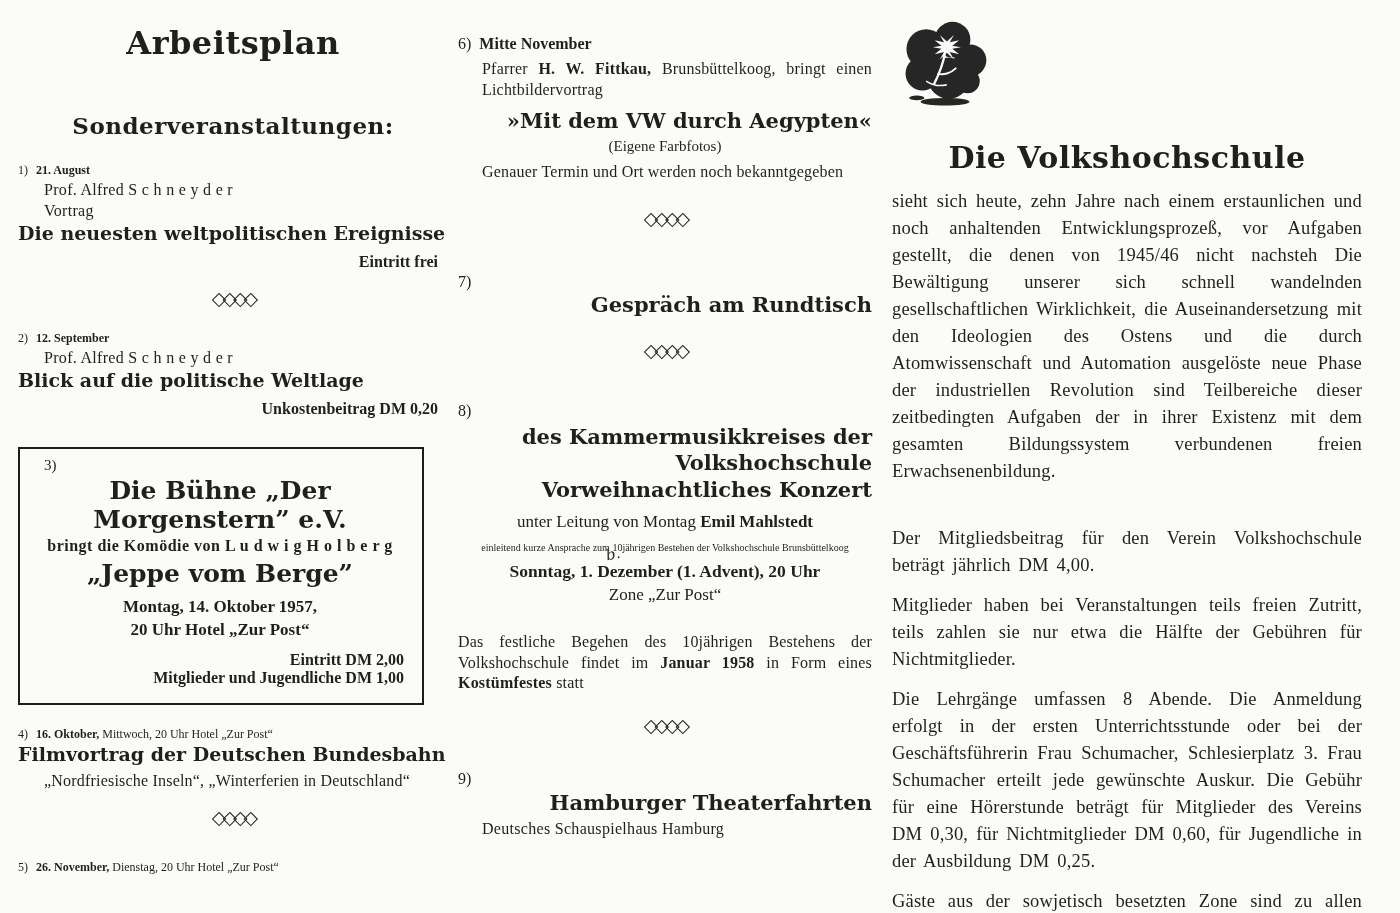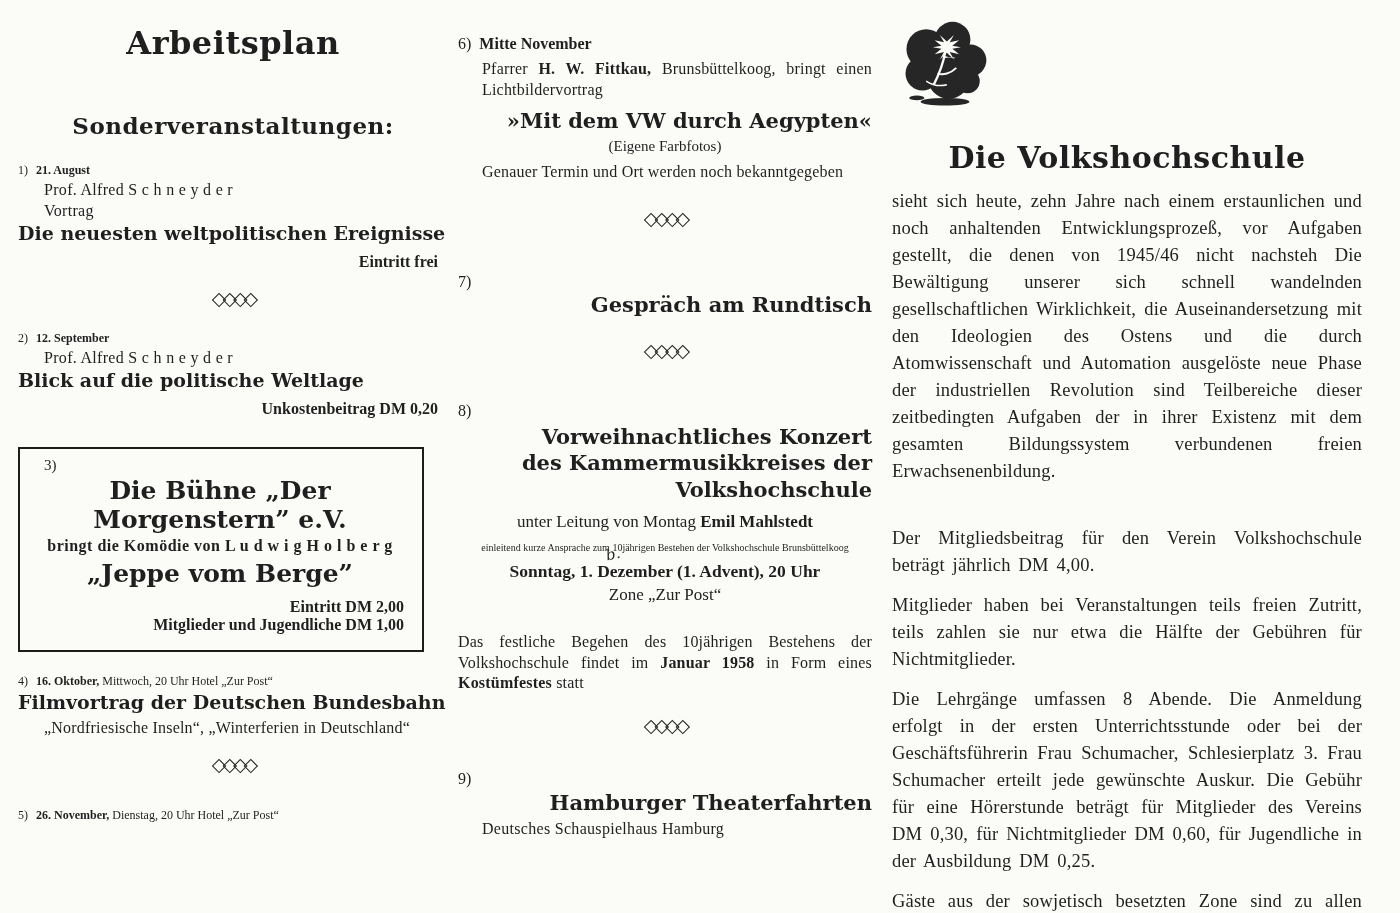--- a/index.html
+++ b/index.html
@@ -111,20 +111,24 @@
       <div class="ind">Prof. Alfred S c h n e y d e r</div>
       <div class="etitle">Blick auf die politische Weltlage</div>
       <div class="right-note">Unkostenbeitrag DM 0,20</div>
     </section>
 
     <section class="boxed">
       <div class="num-line">3)</div>
       <div class="box-l1">Die Bühne „Der Morgenstern” e.V.</div>
       <div class="box-l2">bringt die Komödie von L u d w i g  H o l b e r g</div>
       <div class="box-l3">„Jeppe vom Berge”</div>
+      <div class="box-when">
+        <div>Montag, 14. Oktober 1957,</div>
+        <div>20 Uhr Hotel „Zur Post“</div>
+      </div>
       <div class="box-price first">Eintritt DM 2,00</div>
       <div class="box-price">Mitglieder und Jugendliche DM 1,00</div>
     </section>
 
     <section class="event" style="margin-top:22px;">
       <div class="head"><span class="num">4)</span><span class="b">16. Oktober,</span> <span>Mittwoch, 20 Uhr Hotel „Zur Post“</span></div>
       <div class="etitle">Filmvortrag der Deutschen Bundesbahn</div>
       <div class="ind just" style="margin-right:16px; margin-top:2px;">„Nordfriesische Inseln“, „Winterferien in Deutschland“</div>
       <div class="orn">◇◇◇◇</div>
     </section>
@@ -148,22 +152,22 @@
 
     <section class="m-event">
       <div class="m-head" style="margin-top:40px;">7)</div>
       <div class="m-title" style="margin-top:0;">Gespräch am Rundtisch</div>
       <div class="orn" style="margin-top:20px;">◇◇◇◇</div>
     </section>
 
     <section class="m-event">
       <div class="m-head" style="margin-top:38px;">8)</div>
       <div class="m-title" style="margin-top:2px;">
+        <div>des Kammermusikkreises der Volkshochschule</div>
         <div>Vorweihnachtliches Konzert</div>
-        <div>des Kammermusikkreises der Volkshochschule</div>
       </div>
       <div class="m-lead"><span>unter Leitung von Montag</span> <span class="b">Emil Mahlstedt</span></div>
       <div class="m-note">einleitend kurze Ansprache zum 10jährigen Bestehen der Volkshochschule Brunsbüttelkoog</div>
       <div class="m-when">
         <span class="handwritten">b.</span>
         <span>Sonntag, 1. Dezember (1. Advent), 20 Uhr</span>
       </div>
       <div class="m-where">Zone „Zur Post“</div>
       <div class="just m-body"><span>Das festliche Begehen des 10jährigen Bestehens der Volkshochschule findet im</span> <span class="b">Januar 1958</span> <span>in Form eines</span> <span class="b">Kostümfestes</span> <span>statt</span></div>
       <div class="orn" style="margin-top:20px;">◇◇◇◇</div>

